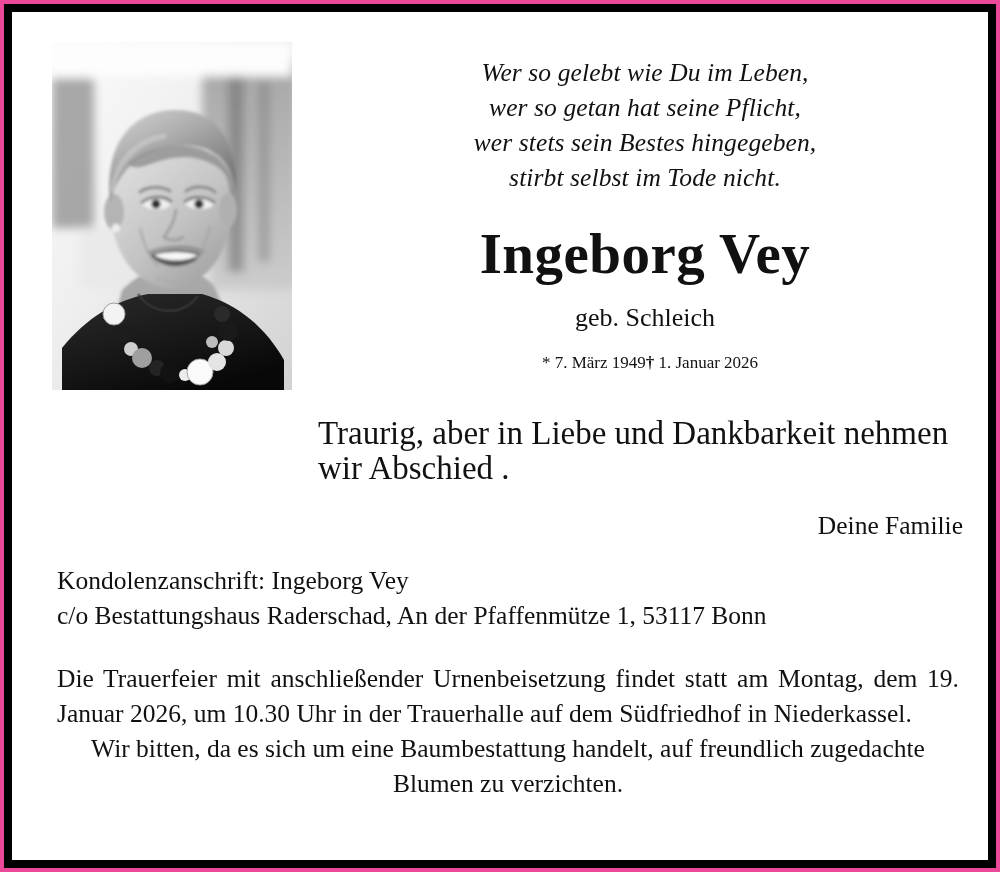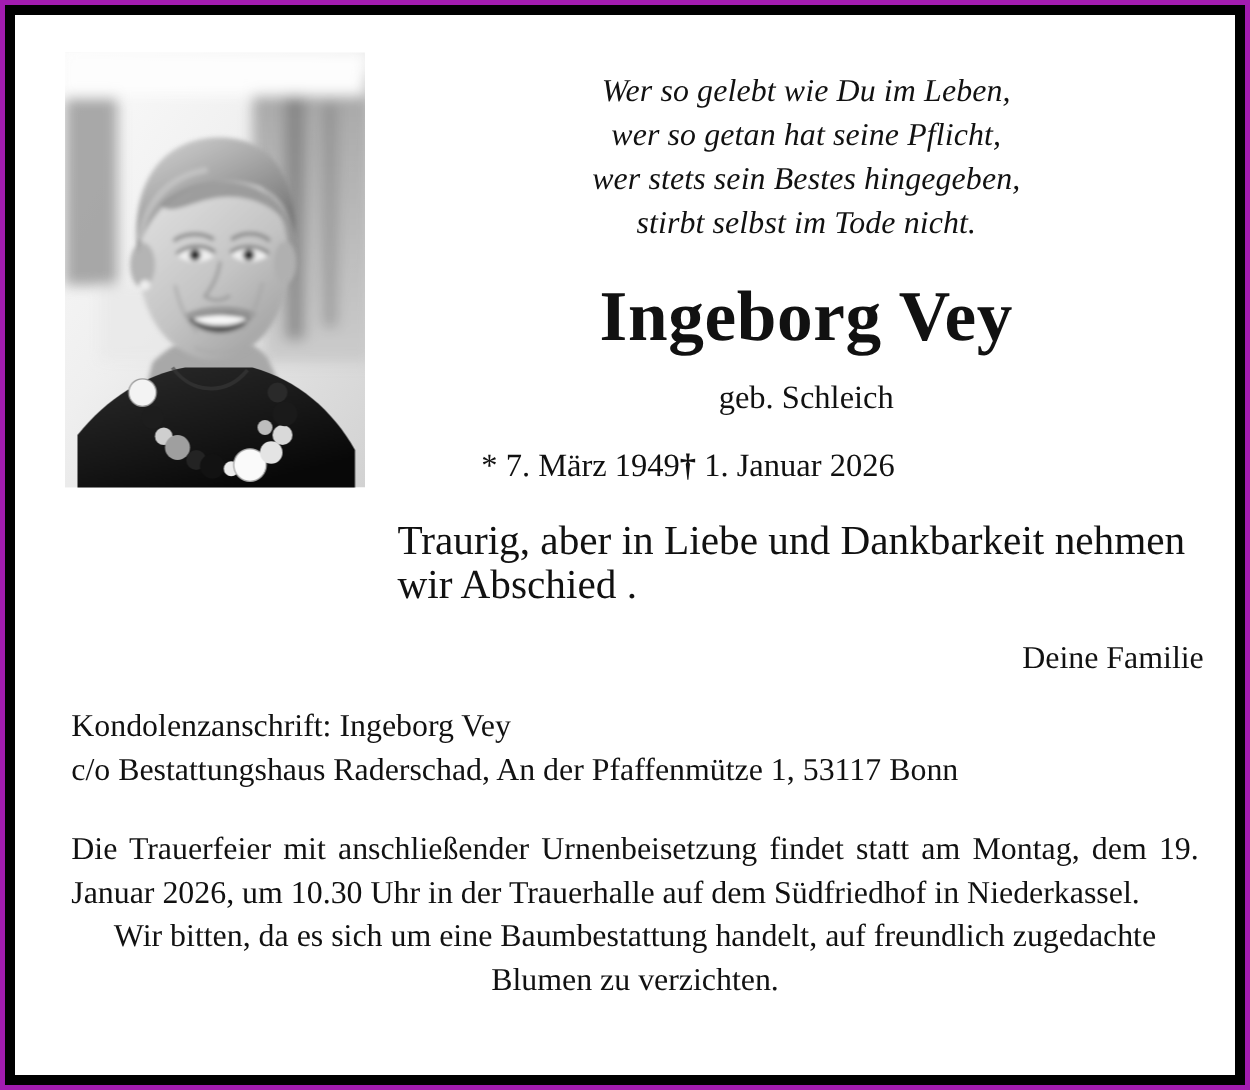--- a/index.html
+++ b/index.html
@@ -14,21 +14,21 @@
     color: #111111;
     overflow: hidden;
   }
 
   
   #notice {
     position: relative;
     width: 1000px;
     height: 872px;
     box-sizing: border-box;
-    background: #a21caf;
+    background: #ec4899;
     padding: 4px;           
   }
   #frame-black {
     position: absolute;
     left: 4px; top: 4px;
     right: 4px; bottom: 4px;
     background: #000000;
   }
   #frame-inner-gap {
     position: absolute;
@@ -89,26 +89,26 @@
     width: 660px;
     text-align: center;
     font-size: 26px;
     line-height: 32px;
   }
 
   
   #dates {
     position: absolute;
     left: 320px;
-    top: 341px;
+    top: 331px;
     width: 620px;
-    font-size: 26px;
+    font-size: 17px;
     line-height: 34px;
     display: flex;
-    justify-content: flex-start;
+    justify-content: center;
     padding: 0 40px 0 50px;
     box-sizing: border-box;
   }
   #dates .sym-cross { font-weight: bold; }
 
   
   #farewell {
     position: absolute;
     left: 303px;
     top: 401px;

